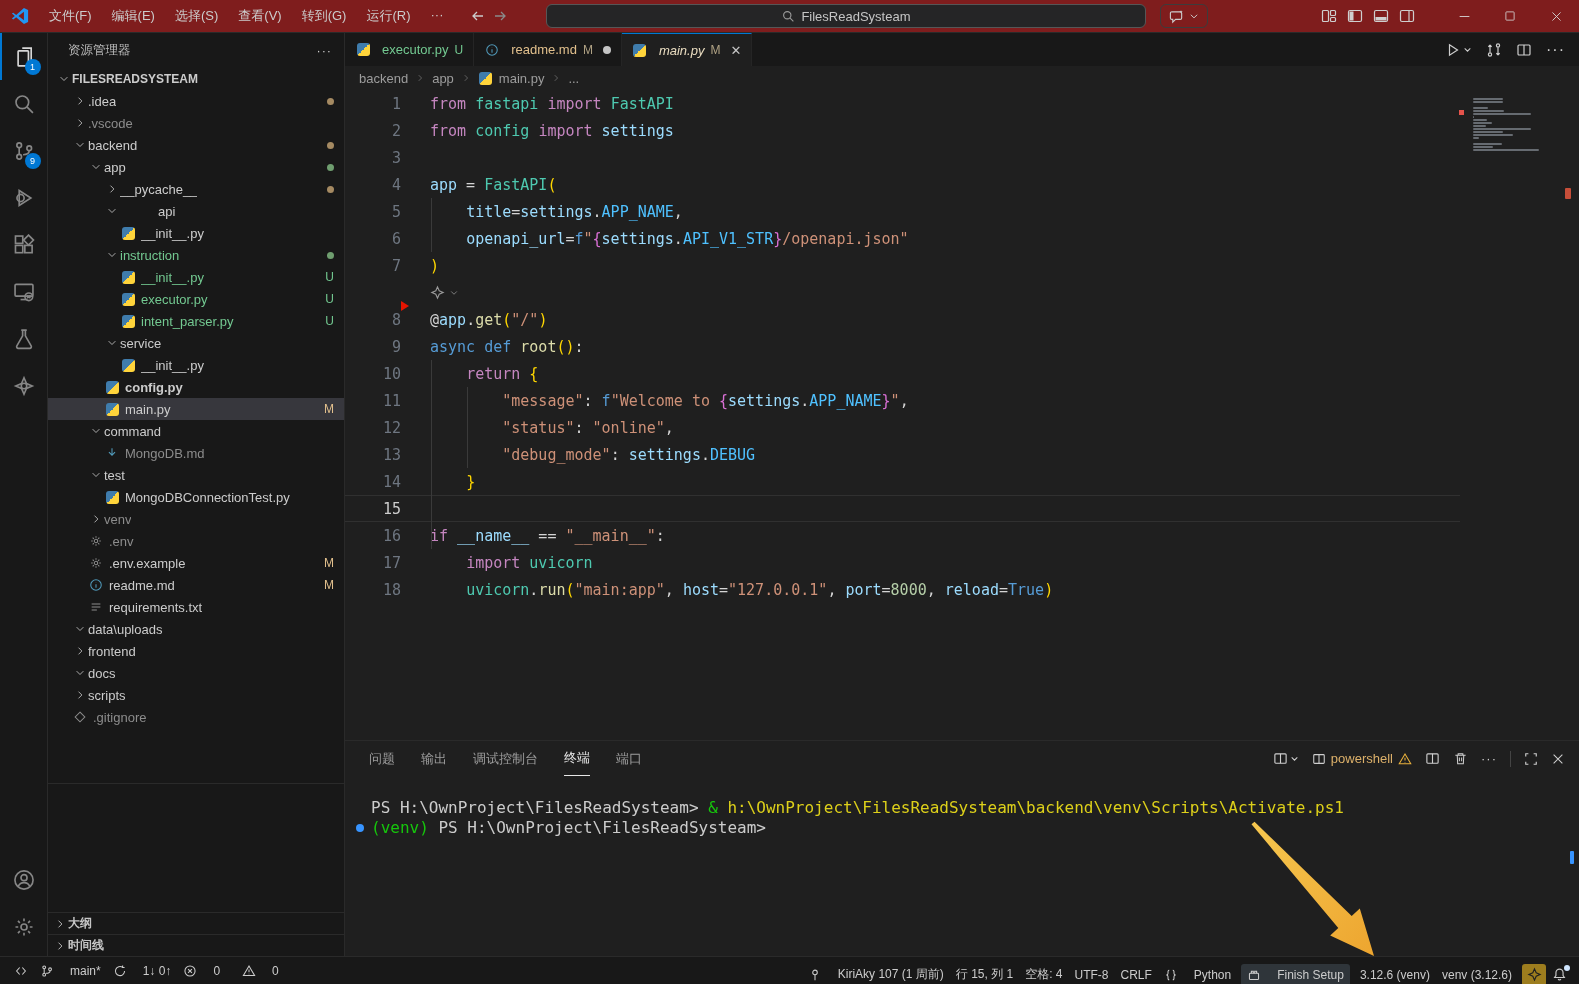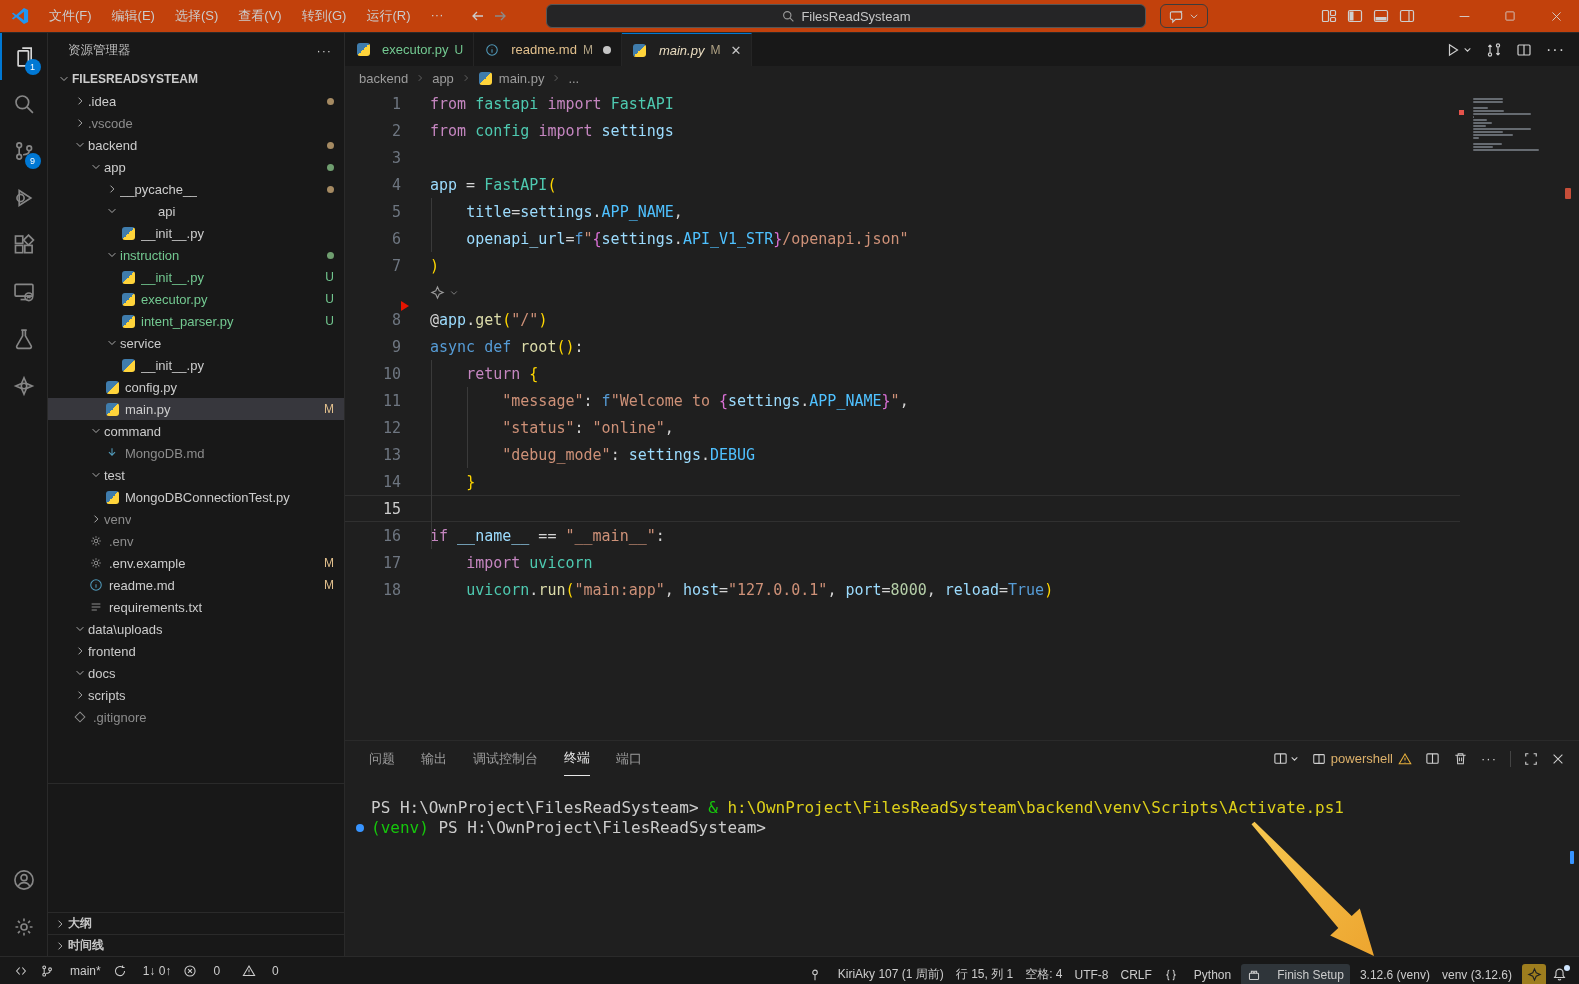--- a/index.html
+++ b/index.html
@@ -1,21 +1,21 @@
 <!DOCTYPE html>
 <html><head>
 <meta charset="utf-8">
 <style>
   * { margin:0; padding:0; box-sizing:border-box; }
   html,body { width:1579px; height:984px; overflow:hidden; background:#1f1f1f;
     font-family:"Liberation Sans", sans-serif; color:#ccc; }
   .app { position:relative; width:1579px; height:984px; background:#181818; }
 
   
-  .titlebar { height:33px; background:#c2410c; display:flex; align-items:center; border-bottom:1px solid #2a2a2a; }
+  .titlebar { height:33px; background:#7f1d1d; display:flex; align-items:center; border-bottom:1px solid #2a2a2a; }
   .logo { width:40px; display:flex; justify-content:center; }
   .menus { display:flex; gap:2px; font-size:13px; }
   .menu-item { padding:3px 9px; border-radius:5px; color:#ccc; cursor:default; }
   .nav-arrows { display:flex; gap:6px; margin-left:18px; color:#ccc; }
   .nav-arrows .dim { color:#6e6e6e; }
   .searchbox { flex:0 0 600px; margin-left:38px; height:24px; background:#252526; border:1px solid #565656;
     border-radius:6px; display:flex; align-items:center; justify-content:center; gap:6px; font-size:13px; color:#c5c5c5; }
   .copilot-btn { margin-left:14px; height:24px; padding:0 8px; border:1px solid #3c3c3c; border-radius:6px;
     display:flex; align-items:center; gap:5px; color:#ccc; }
   .tb-right { margin-left:auto; display:flex; align-items:center; }
@@ -379,21 +379,21 @@
               </svg>
             </span>
             <span class="tree-label" style="color:#cccccc">service</span>
           </div>
           <div class="tree-row" style="padding-left: 72px;">
             <span class="ficon">
               <span class="py-icon"></span>
             </span>
             <span class="tree-label" style="color:#cccccc">__init__.py</span>
           </div>
-          <div class="tree-row" style="padding-left: 56px;">
+          <div class="tree-row" style="padding-left: 56px; font-weight: bold;">
             <span class="ficon">
               <span class="py-icon"></span>
             </span>
             <span class="tree-label" style="color:#cccccc">config.py</span>
           </div>
           <div class="tree-row selected" style="padding-left: 56px;">
             <span class="ficon">
               <span class="py-icon"></span>
             </span>
             <span class="tree-label" style="color:#cccccc">main.py</span>

